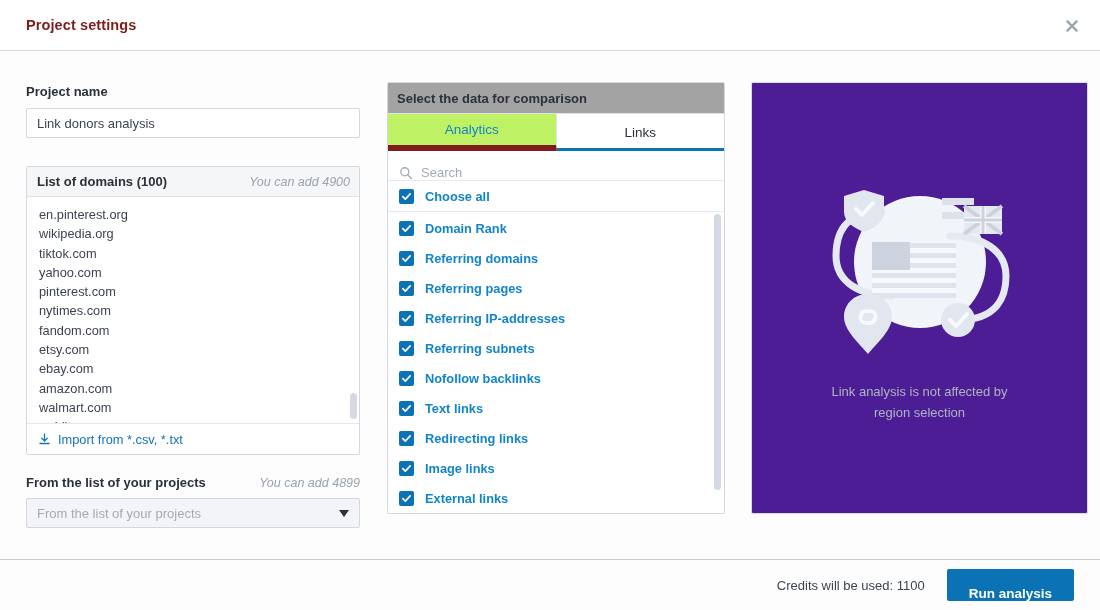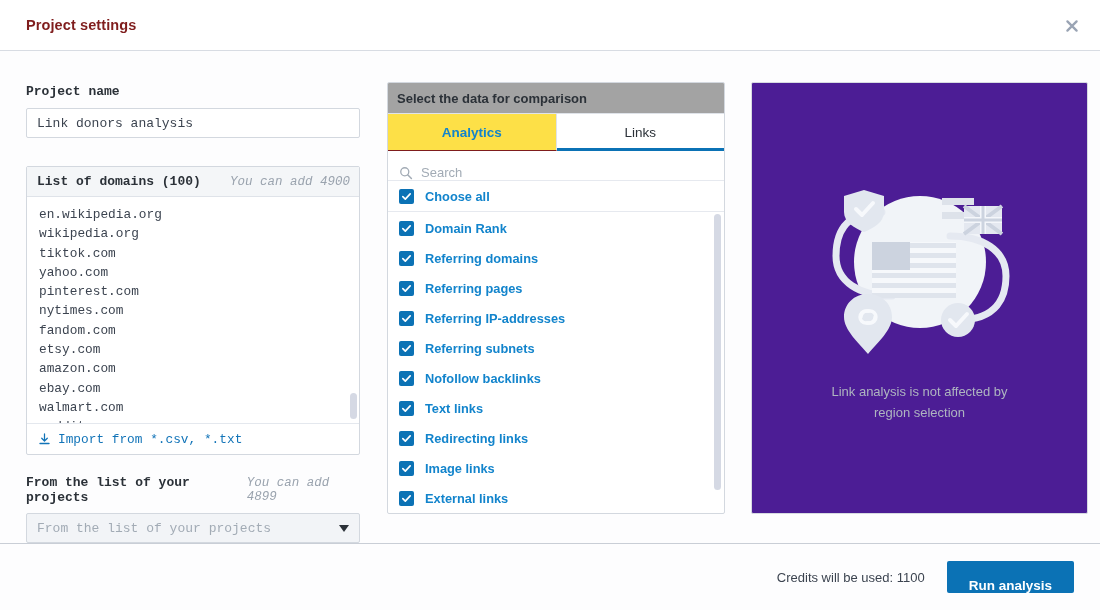--- a/index.html
+++ b/index.html
@@ -38,21 +38,21 @@
   .close-btn svg { display: block; }
 
   
   .body {
     position: absolute; left: 0; top: 51px;
     width: 1100px; height: 508px;
     background: #fdfdfe;
   }
 
   
-  .col-left { position: absolute; left: 26px; top: 33px; width: 370px; font-family: Liberation Mono, monospace; }
+  .col-left { position: absolute; left: 26px; top: 33px; width: 370px; }
   .field-label {
     font-size: 13px; font-weight: bold; color: #2b3138;
     margin-bottom: 9px;
   }
   .text-input {
     width: 334px; height: 30px;
     border: 1px solid #d3d8df; border-radius: 2px;
     background: #fff;
     display: flex; align-items: center;
     padding: 0 10px;
@@ -147,25 +147,24 @@
   }
   .tabs { display: flex; height: 37px; }
   .tab {
     flex: 1;
     display: flex; align-items: center; justify-content: center;
     font-size: 13.5px;
     cursor: pointer;
     position: relative;
   }
   .tab.inactive {
-    background: #fde047;
+    background: #bef264;
     color: #1284cc;
-    border-bottom: 1px solid #7f1d1d;
+    border-bottom: 6px solid #7f1d1d;
     border-right: 1px solid #dfe3e9;
-    font-weight: bold;
   }
   .tab.active {
     background: #ffffff;
     color: #2b3138;
   }
   .tab.active::after {
     content: ""; position: absolute; left: 0; right: 0; bottom: 0;
     height: 3px; background: #0b72b5;
   }
   .search-row {
@@ -224,21 +223,21 @@
   }
   .illus { width: 200px; height: 185px; }
   .right-caption {
     margin-top: 22px;
     font-size: 13px; color: #aeb5c0; line-height: 21px; text-align: center;
   }
 
   
   .footer {
     position: absolute; left: 0; bottom: 0;
-    width: 1100px; height: 67px;
+    width: 1100px; height: 51px;
     border-top: 1px solid #c9ced6;
     background: #fdfdfe;
     display: flex; align-items: center; justify-content: flex-end;
     padding-right: 26px;
   }
   .credits { font-size: 13px; color: #3c4450; margin-right: 22px; }
   .run-btn {
     height: 32px; padding: 0 22px;
     background: #0b72b5; border-radius: 2px;
     display: flex; align-items: flex-end; justify-content: center;
@@ -269,30 +268,30 @@
         <span>Link donors analysis</span>
       </div>
 
       <div class="panel-box">
         <div class="panel-head">
           <span class="panel-head-title">List of domains (100)</span>
           <span class="panel-head-note">You can add 4900</span>
         </div>
 
         <div class="domain-list">
-          <div class="domain-item">en.wikipedia.org</div>
+          <div class="domain-item">en.pinterest.org</div>
           <div class="domain-item">wikipedia.org</div>
           <div class="domain-item">tiktok.com</div>
           <div class="domain-item">yahoo.com</div>
           <div class="domain-item">pinterest.com</div>
           <div class="domain-item">nytimes.com</div>
           <div class="domain-item">fandom.com</div>
           <div class="domain-item">etsy.com</div>
+          <div class="domain-item">ebay.com</div>
           <div class="domain-item">amazon.com</div>
-          <div class="domain-item">ebay.com</div>
           <div class="domain-item">walmart.com</div>
           <div class="domain-item">reddit.com</div>
 
           <div class="list-scrollbar">
             <div class="list-thumb" style="top:196px;height:26px;"></div>
           </div>
         </div>
 
         <div class="import-row">
           <svg width="13" height="13" viewBox="0 0 14 14">

